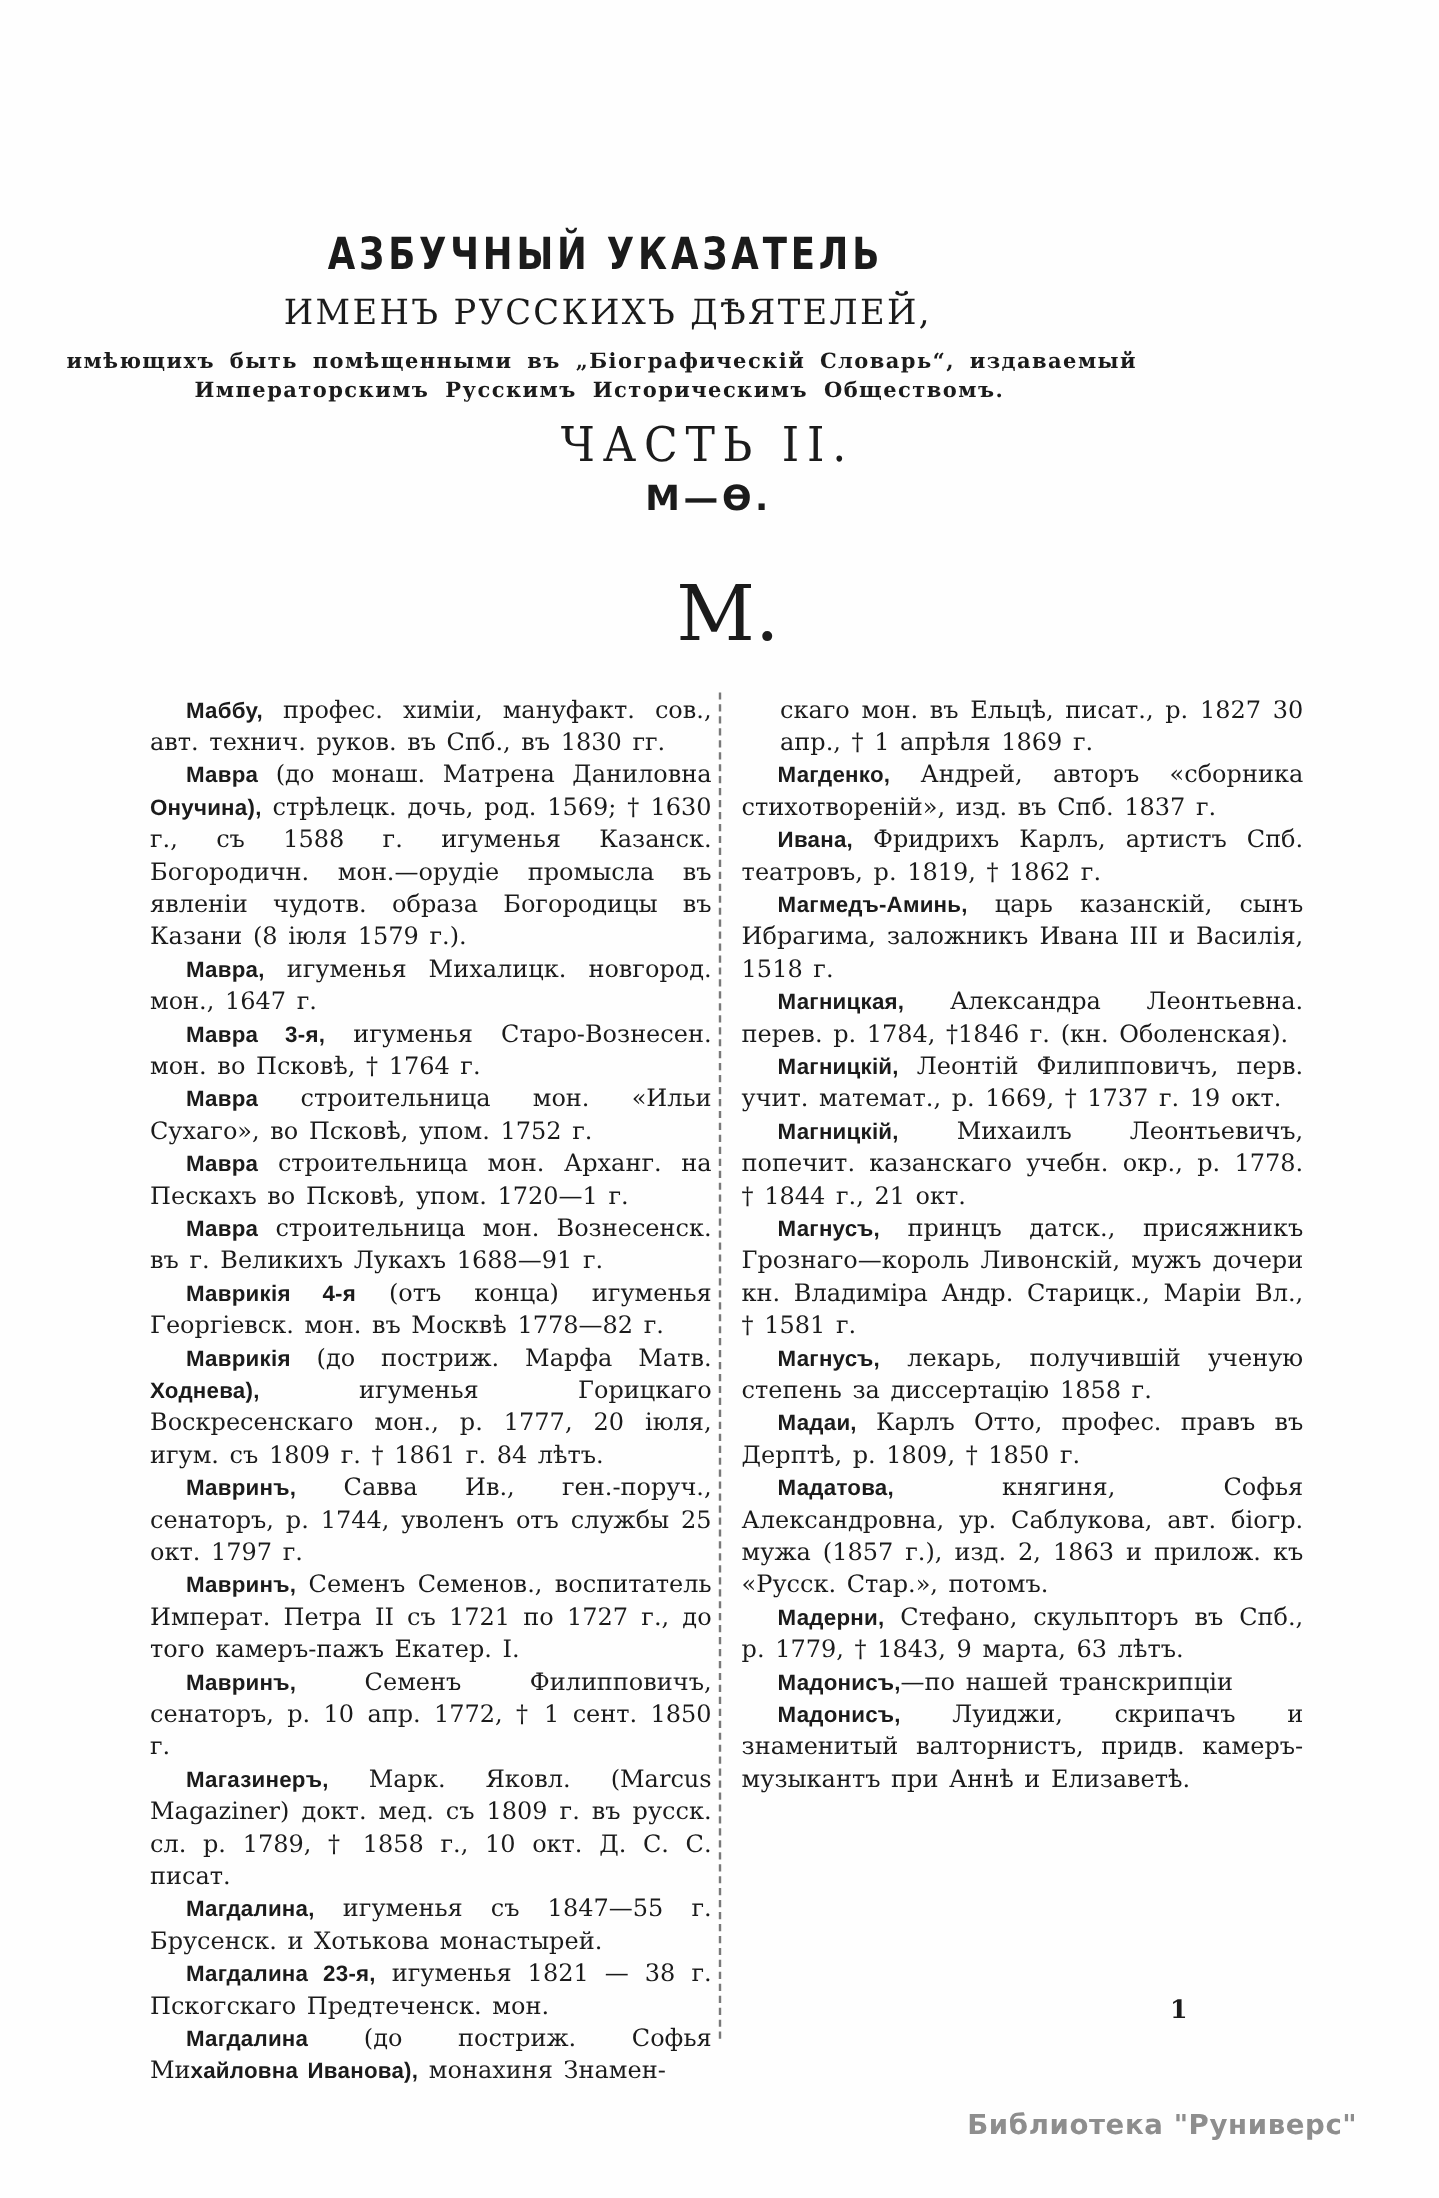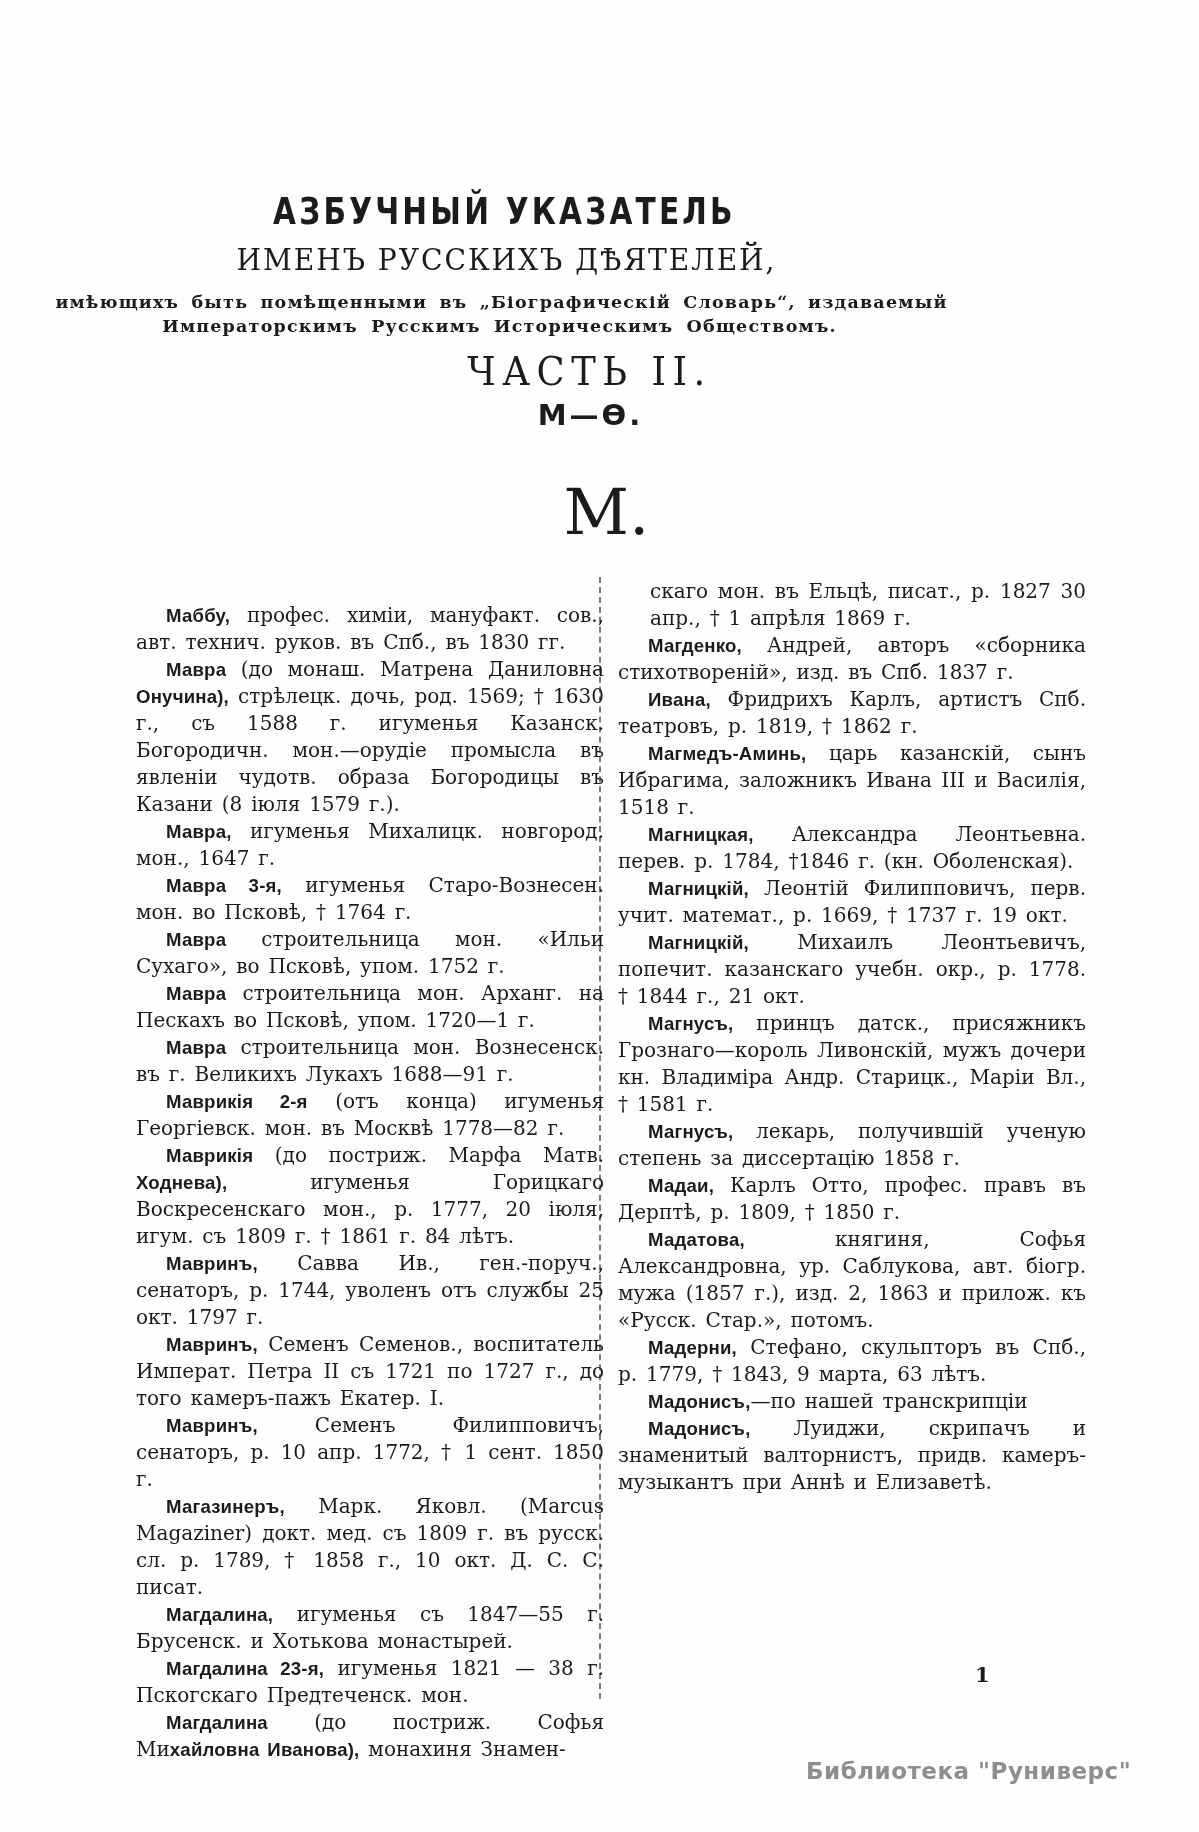--- a/index.html
+++ b/index.html
@@ -48,21 +48,21 @@
   .letter{
     top:475px;
     font-size:64px;
     transform:translateX(7px);
   }
   .col{
     position:absolute;top:578px;width:468px;
     font-size:20px;line-height:27px;
     text-align:justify;word-spacing:2.5px;
   }
-  .col-left{left:136px;margin-top:24px;}
+  .col-left{left:125px;}
   .col-right{left:618px;}
   .entry{margin:0;text-indent:30px;}
   .entry.cont{text-indent:0;margin-left:32px;}
   .hw{
     font-family:"Liberation Sans", sans-serif;
     font-weight:bold;font-size:.93em;letter-spacing:.2px;
   }
   .divider{
     position:absolute;left:599px;top:577px;height:1122px;width:0;
     border-left:2px dashed #4d4d4d;
@@ -95,21 +95,21 @@
   <div class="divider"></div>
 
   <div class="col col-left" id="col-left">
       <p class="entry"><b class="hw">Маббу,</b> профес. химіи, мануфакт. сов., авт. технич. руков. въ Спб., въ 1830 гг.</p>
       <p class="entry"><b class="hw">Мавра</b> (до монаш. Матрена Даниловна <b class="hw">Онучина),</b> стрѣлецк. дочь, род. 1569; † 1630 г., съ 1588 г. игуменья Казанск. Богородичн. мон.—орудіе промысла въ явленіи чудотв. образа Богородицы въ Казани (8 іюля 1579 г.).</p>
       <p class="entry"><b class="hw">Мавра,</b> игуменья Михалицк. новгород. мон., 1647 г.</p>
       <p class="entry"><b class="hw">Мавра 3-я,</b> игуменья Старо-Вознесен. мон. во Псковѣ, † 1764 г.</p>
       <p class="entry"><b class="hw">Мавра</b> строительница мон. «Ильи Сухаго», во Псковѣ, упом. 1752 г.</p>
       <p class="entry"><b class="hw">Мавра</b> строительница мон. Арханг. на Пескахъ во Псковѣ, упом. 1720—1 г.</p>
       <p class="entry"><b class="hw">Мавра</b> строительница мон. Вознесенск. въ г. Великихъ Лукахъ 1688—91 г.</p>
-      <p class="entry"><b class="hw">Маврикія 2-я</b> (отъ конца) игуменья Георгіевск. мон. въ Москвѣ 1778—82 г.</p>
+      <p class="entry"><b class="hw">Маврикія 4-я</b> (отъ конца) игуменья Георгіевск. мон. въ Москвѣ 1778—82 г.</p>
       <p class="entry"><b class="hw">Маврикія</b> (до постриж. Марфа Матв. <b class="hw">Ходнева),</b> игуменья Горицкаго Воскресенскаго мон., р. 1777, 20 іюля, игум. съ 1809 г. † 1861 г. 84 лѣтъ.</p>
       <p class="entry"><b class="hw">Мавринъ,</b> Савва Ив., ген.-поруч., сенаторъ, р. 1744, уволенъ отъ службы 25 окт. 1797 г.</p>
       <p class="entry"><b class="hw">Мавринъ,</b> Семенъ Семенов., воспитатель Императ. Петра II съ 1721 по 1727 г., до того камеръ-пажъ Екатер. I.</p>
       <p class="entry"><b class="hw">Мавринъ,</b> Семенъ Филипповичъ, сенаторъ, р. 10 апр. 1772, † 1 сент. 1850 г.</p>
       <p class="entry"><b class="hw">Магазинеръ,</b> Марк. Яковл. (Marcus Magaziner) докт. мед. съ 1809 г. въ русск. сл. р. 1789, † 1858 г., 10 окт. Д. С. С. писат.</p>
       <p class="entry"><b class="hw">Магдалина,</b> игуменья съ 1847—55 г. Брусенск. и Хотькова монастырей.</p>
       <p class="entry"><b class="hw">Магдалина 23-я,</b> игуменья 1821 — 38 г. Пскогскаго Предтеченск. мон.</p>
       <p class="entry"><b class="hw">Магдалина</b> (до постриж. Софья Ми<b class="hw">хайловна Иванова),</b> монахиня Знамен-</p>
     </div>
   <div class="col col-right" id="col-right">

